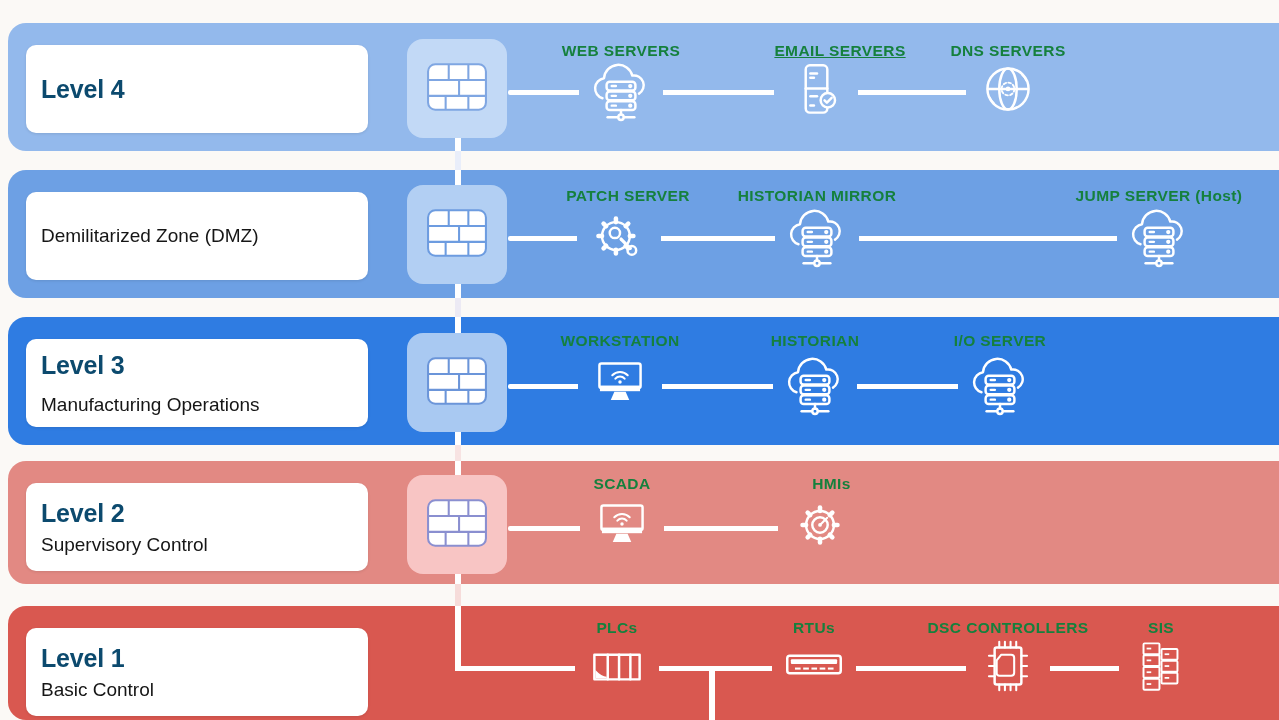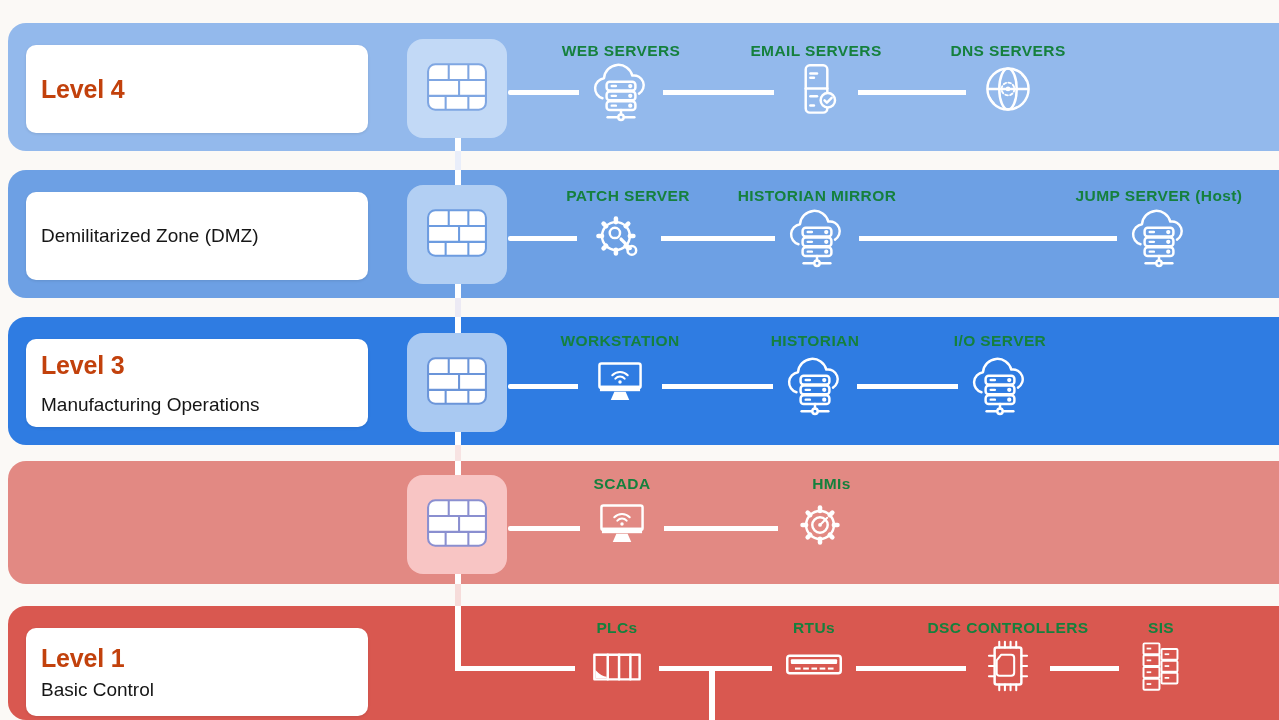--- a/index.html
+++ b/index.html
@@ -3,21 +3,21 @@
 <meta charset="utf-8">
 <style>
   html,body{margin:0;padding:0;background:#fbf9f6;}
   .stage{position:relative;width:1279px;height:720px;overflow:hidden;
          background:#fbf9f6;font-family:"Liberation Sans",sans-serif;}
   .band{position:absolute;left:8px;right:0;border-radius:18px 0 0 18px;z-index:1;}
   .level-card{position:absolute;left:26px;width:342px;height:88px;background:#ffffff;
               border-radius:10px;z-index:4;display:flex;flex-direction:column;
               justify-content:center;gap:6px;padding-left:15px;box-sizing:border-box;
               box-shadow:0 1px 3px rgba(0,0,0,.10);}
-  .level-title{font-size:25px;font-weight:700;color:#c2410c;letter-spacing:-.2px;}
+  .level-title{font-size:25px;font-weight:700;color:#0c4a6e;letter-spacing:-.2px;}
   .level-subtitle{font-size:19px;font-weight:400;color:#161616;}
   .firewall{position:absolute;width:100px;height:99px;border-radius:16px;z-index:4;
             display:flex;align-items:center;justify-content:center;}
   .hline{position:absolute;height:4.5px;background:#fff;z-index:2;border-radius:2px;}
   .backbone{position:absolute;z-index:2;}
   .gap-tint{position:absolute;z-index:3;}
   .branch{position:absolute;z-index:2;background:#fff;}
   .device-icon-wrap{position:absolute;width:84px;height:72px;z-index:3;
                     display:flex;align-items:center;justify-content:center;}
   .device-label{position:absolute;transform:translateX(-50%);z-index:5;color:#15803d;
@@ -53,21 +53,21 @@
           <rect x="30" y="11" width="21" height="46" rx="4"></rect>
           <line x1="34.5" y1="19" x2="41" y2="19"></line>
           <line x1="34.5" y1="23" x2="38" y2="23"></line>
           <line x1="30" y1="33.5" x2="51" y2="33.5"></line>
           <line x1="34.5" y1="41" x2="41" y2="41"></line>
           <line x1="34.5" y1="50" x2="38" y2="50"></line>
           <circle cx="51.5" cy="45" r="7" fill="#93b9ec"></circle>
           <path d="M48.3 45 l2.3 2.3 l4.6 -4.6"></path>
         </svg></span>
     </div>
-    <div class="device-label" style="left:816px;top:42px;">EMAIL SERVERS</div>
+    <div class="device-label" style="left:840px;top:42px;text-decoration:underline;">EMAIL SERVERS</div>
     <div class="device-icon-wrap" style="left:966px;top:56px;background:#93b9ec;">
       <span><svg viewBox="0 0 80 70" width="84" height="72" fill="none" stroke="#ffffff" stroke-width="2.4" stroke-linecap="round" stroke-linejoin="round">
           <circle cx="40" cy="34" r="20"></circle>
           <ellipse cx="40" cy="34" rx="8.5" ry="20"></ellipse>
           <line x1="20.5" y1="34" x2="59.5" y2="34"></line>
           <circle cx="40" cy="34" r="6.2" stroke-dasharray="2.6 2.2" stroke-width="1.8"></circle>
           <circle cx="40" cy="34" r="2.3" fill="#fff" stroke="none"></circle>
           <path d="M22 42 a20.5 20.5 0 0 0 4.5 6" stroke-width="1.8"></path>
           <path d="M58 26 a20.5 20.5 0 0 0 -4.5 -6" stroke-width="1.8"></path>
         </svg></span>
@@ -265,20 +265,24 @@
       <span><svg viewBox="0 0 60 48" width="62" height="50" fill="none" stroke="#8a8fd0" stroke-width="2" stroke-linejoin="round">
           <rect x="2" y="2" width="56" height="44" rx="7" fill="#ffffff"></rect>
           <line x1="2" y1="17.3" x2="58" y2="17.3"></line>
           <line x1="2" y1="32.6" x2="58" y2="32.6"></line>
           <line x1="22" y1="2" x2="22" y2="17.3"></line>
           <line x1="41" y1="2" x2="41" y2="17.3"></line>
           <line x1="32" y1="17.3" x2="32" y2="32.6"></line>
           <line x1="19" y1="32.6" x2="19" y2="46"></line>
           <line x1="41" y1="32.6" x2="41" y2="46"></line>
         </svg></span>
+    </div>
+    <div class="level-card" style="top:483px;">
+      <div class="level-title">Level 2</div>
+      <div class="level-subtitle">Supervisory Control</div>
     </div>
     <div class="band" style="top:606px;height:114px;background:#d95850;"></div>
     <div class="hline" style="left:455px;width:706px;top:666px;"></div>
     <div class="device-icon-wrap" style="left:575px;top:632px;background:#d95850;">
       <span><svg viewBox="0 0 80 70" width="84" height="72" fill="none" stroke="#ffffff" stroke-width="2.4" stroke-linecap="round" stroke-linejoin="round">
           <rect x="18" y="24" width="44" height="24"></rect>
           <line x1="31" y1="24" x2="31" y2="48"></line>
           <line x1="42" y1="24" x2="42" y2="48"></line>
           <line x1="53" y1="24" x2="53" y2="48"></line>
           <path d="M19 39 q6 6.5 11 6.5 v1.5 h-11 z" fill="#fff" stroke="none"></path>

